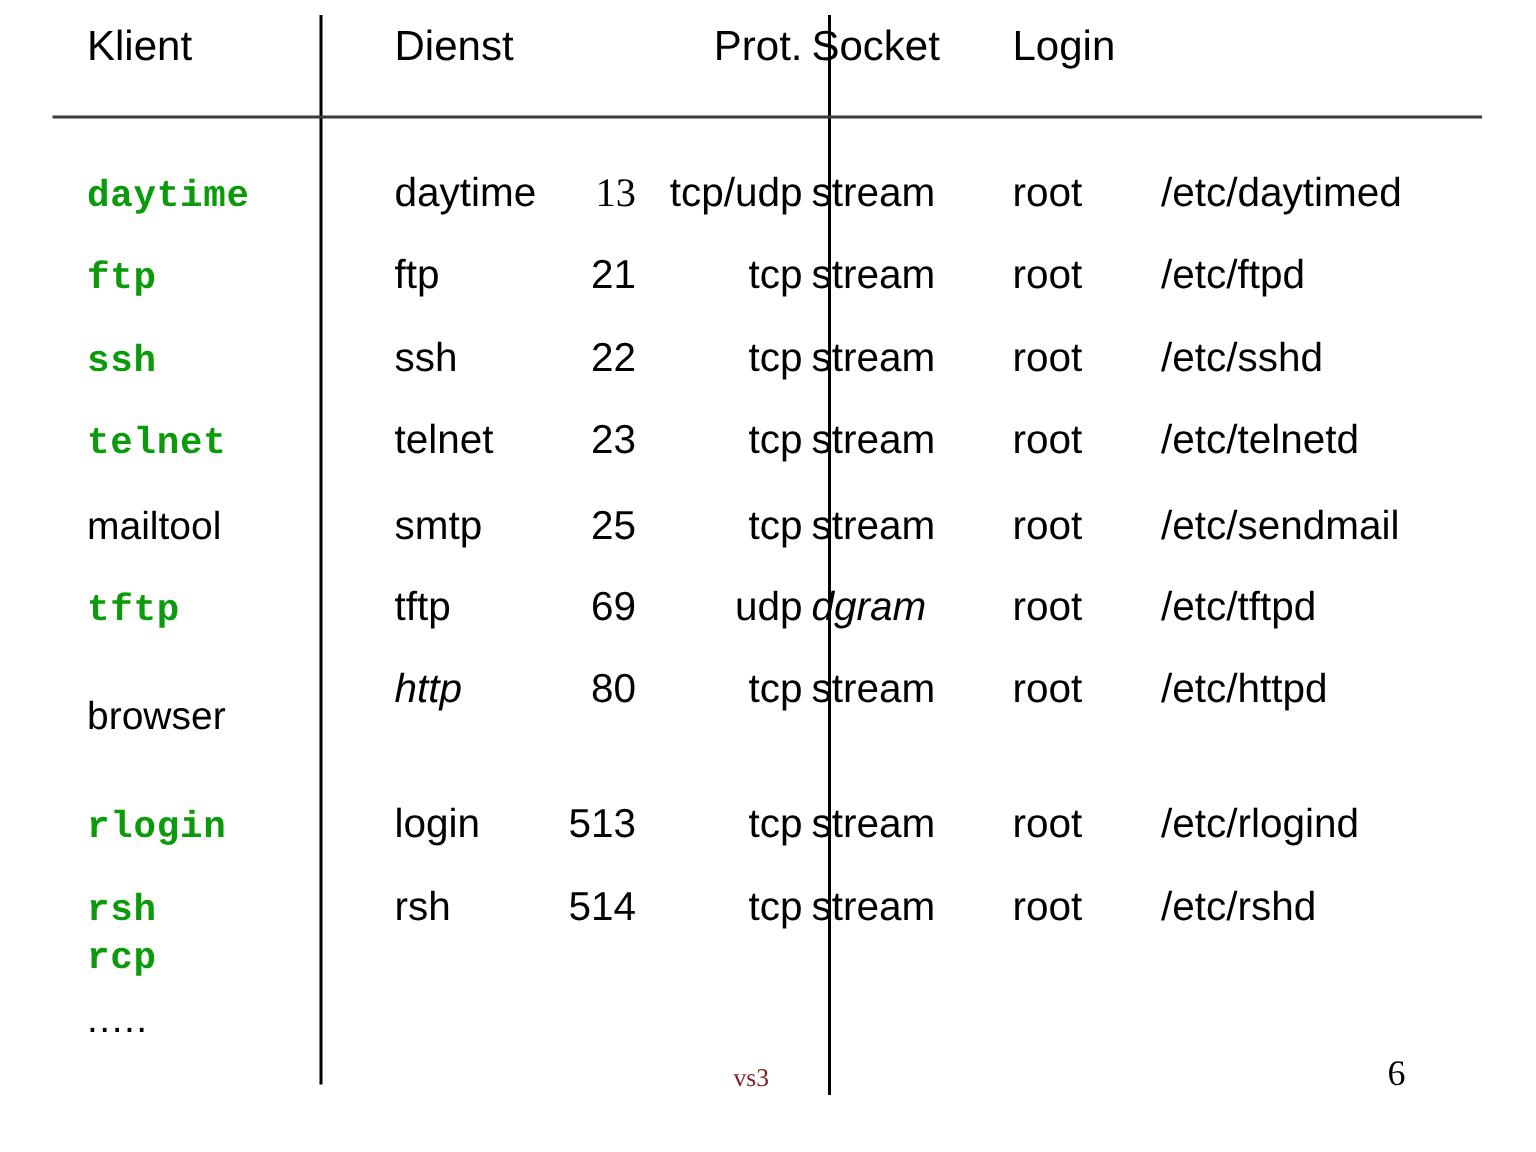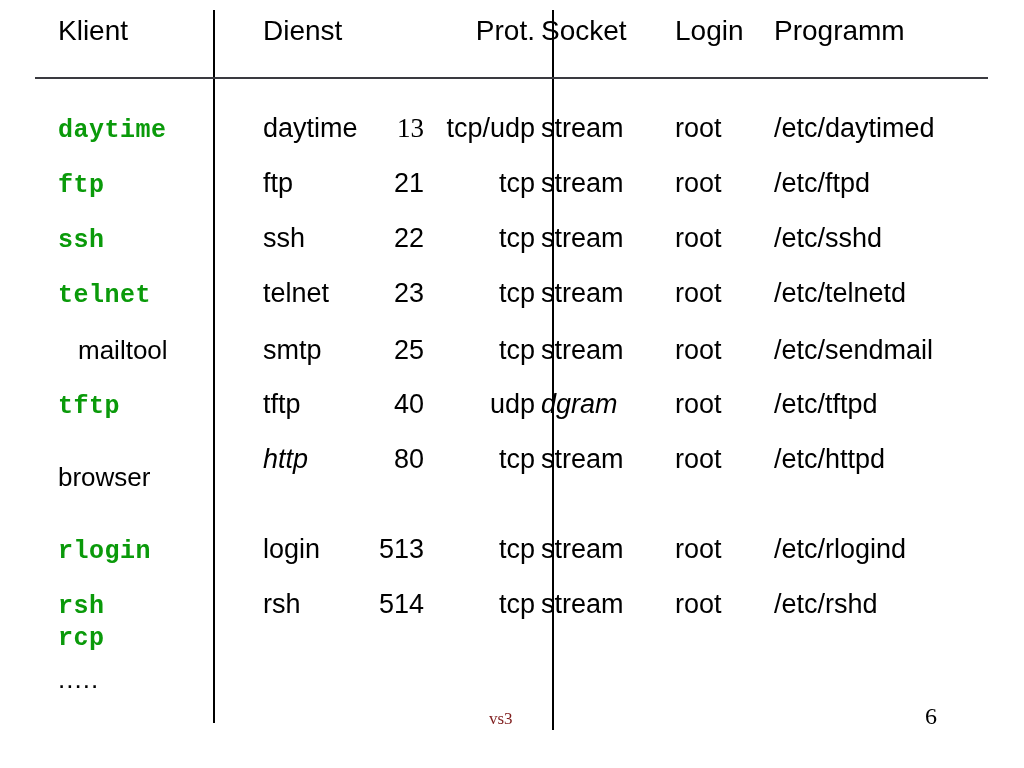--- a/index.html
+++ b/index.html
@@ -107,21 +107,20 @@
 </head>
 <body>
 
 <div id="slide">
 
   <div class="cell hdr col-klient">Klient</div>
   <div class="cell hdr col-dienst">Dienst</div>
   <div class="cell hdr col-prot">Prot.</div>
   <div class="cell hdr col-socket">Socket</div>
   <div class="cell hdr col-login">Login</div>
-  <div class="cell hdr col-prog">Programm</div>
 
   <div class="vrule" id="vrule-left"></div>
   <div class="vrule" id="vrule-right"></div>
   <div id="hrule"></div>
 
   <div id="rows-host">
       <div>
         <div class="cell col-klient client-cmd" style="top: 118px;">daytime</div>
         <div class="cell col-dienst body-txt" style="top: 115px;">daytime</div>
         <div class="cell col-port body-txt" style="top: 115px; font-family: Liberation Serif, serif;">13</div>
@@ -151,32 +150,32 @@
       <div>
         <div class="cell col-klient client-cmd" style="top: 283px;">telnet</div>
         <div class="cell col-dienst body-txt" style="top: 280px;">telnet</div>
         <div class="cell col-port body-txt" style="top: 280px;">23</div>
         <div class="cell col-prot body-txt" style="top: 280px;">tcp</div>
         <div class="cell col-socket body-txt" style="top: 280px;">stream</div>
         <div class="cell col-login body-txt" style="top: 280px;">root</div>
         <div class="cell col-prog body-txt" style="top: 280px;">/etc/telnetd</div>
       </div>
       <div>
-        <div class="cell col-klient client-gui" style="top: 337px; margin-left: 20px;">mailtool</div>
+        <div class="cell col-klient client-gui" style="top: 337px;">mailtool</div>
         <div class="cell col-dienst body-txt" style="top: 337px;">smtp</div>
         <div class="cell col-port body-txt" style="top: 337px;">25</div>
         <div class="cell col-prot body-txt" style="top: 337px;">tcp</div>
         <div class="cell col-socket body-txt" style="top: 337px;">stream</div>
         <div class="cell col-login body-txt" style="top: 337px;">root</div>
         <div class="cell col-prog body-txt" style="top: 337px;">/etc/sendmail</div>
       </div>
       <div>
         <div class="cell col-klient client-cmd" style="top: 394px;">tftp</div>
         <div class="cell col-dienst body-txt" style="top: 391px;">tftp</div>
-        <div class="cell col-port body-txt" style="top: 391px;">40</div>
+        <div class="cell col-port body-txt" style="top: 391px;">69</div>
         <div class="cell col-prot body-txt" style="top: 391px;">udp</div>
         <div class="cell col-socket body-txt" style="top: 391px; font-style: italic;">dgram</div>
         <div class="cell col-login body-txt" style="top: 391px;">root</div>
         <div class="cell col-prog body-txt" style="top: 391px;">/etc/tftpd</div>
       </div>
       <div>
         <div class="cell col-klient client-gui" style="top: 464px;">browser</div>
         <div class="cell col-dienst body-txt" style="top: 446px; font-style: italic;">http</div>
         <div class="cell col-port body-txt" style="top: 446px;">80</div>
         <div class="cell col-prot body-txt" style="top: 446px;">tcp</div>

